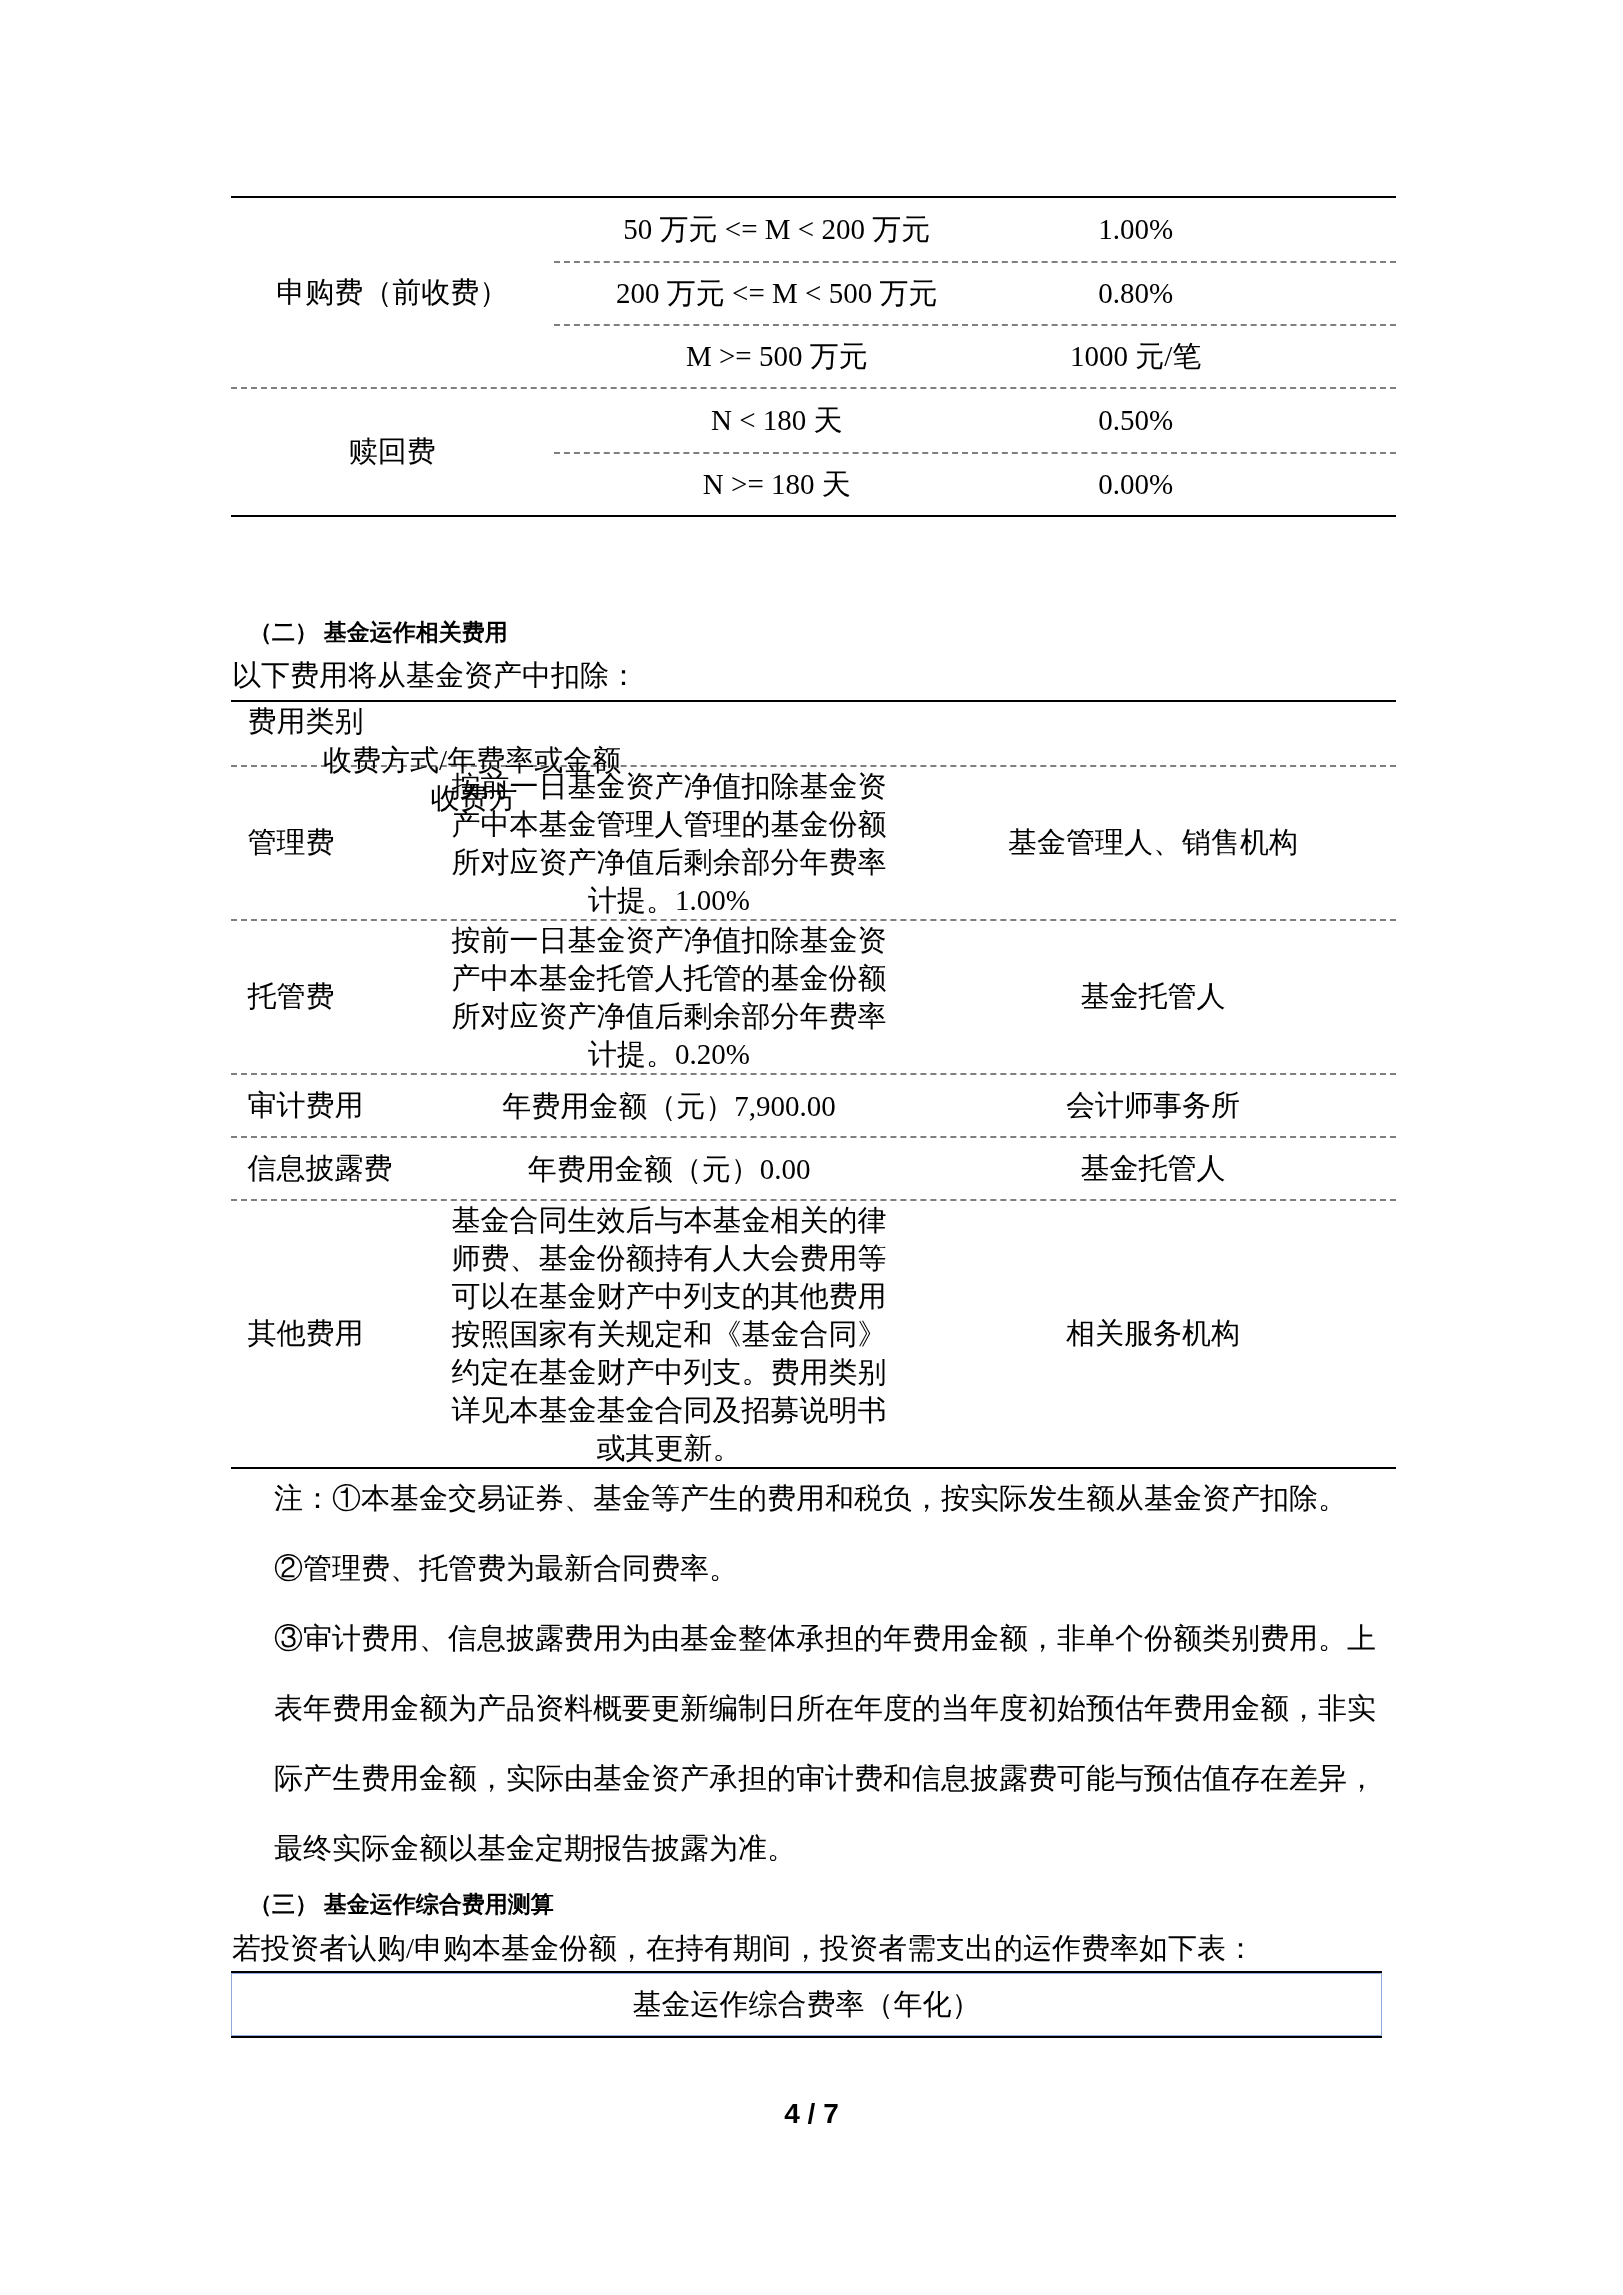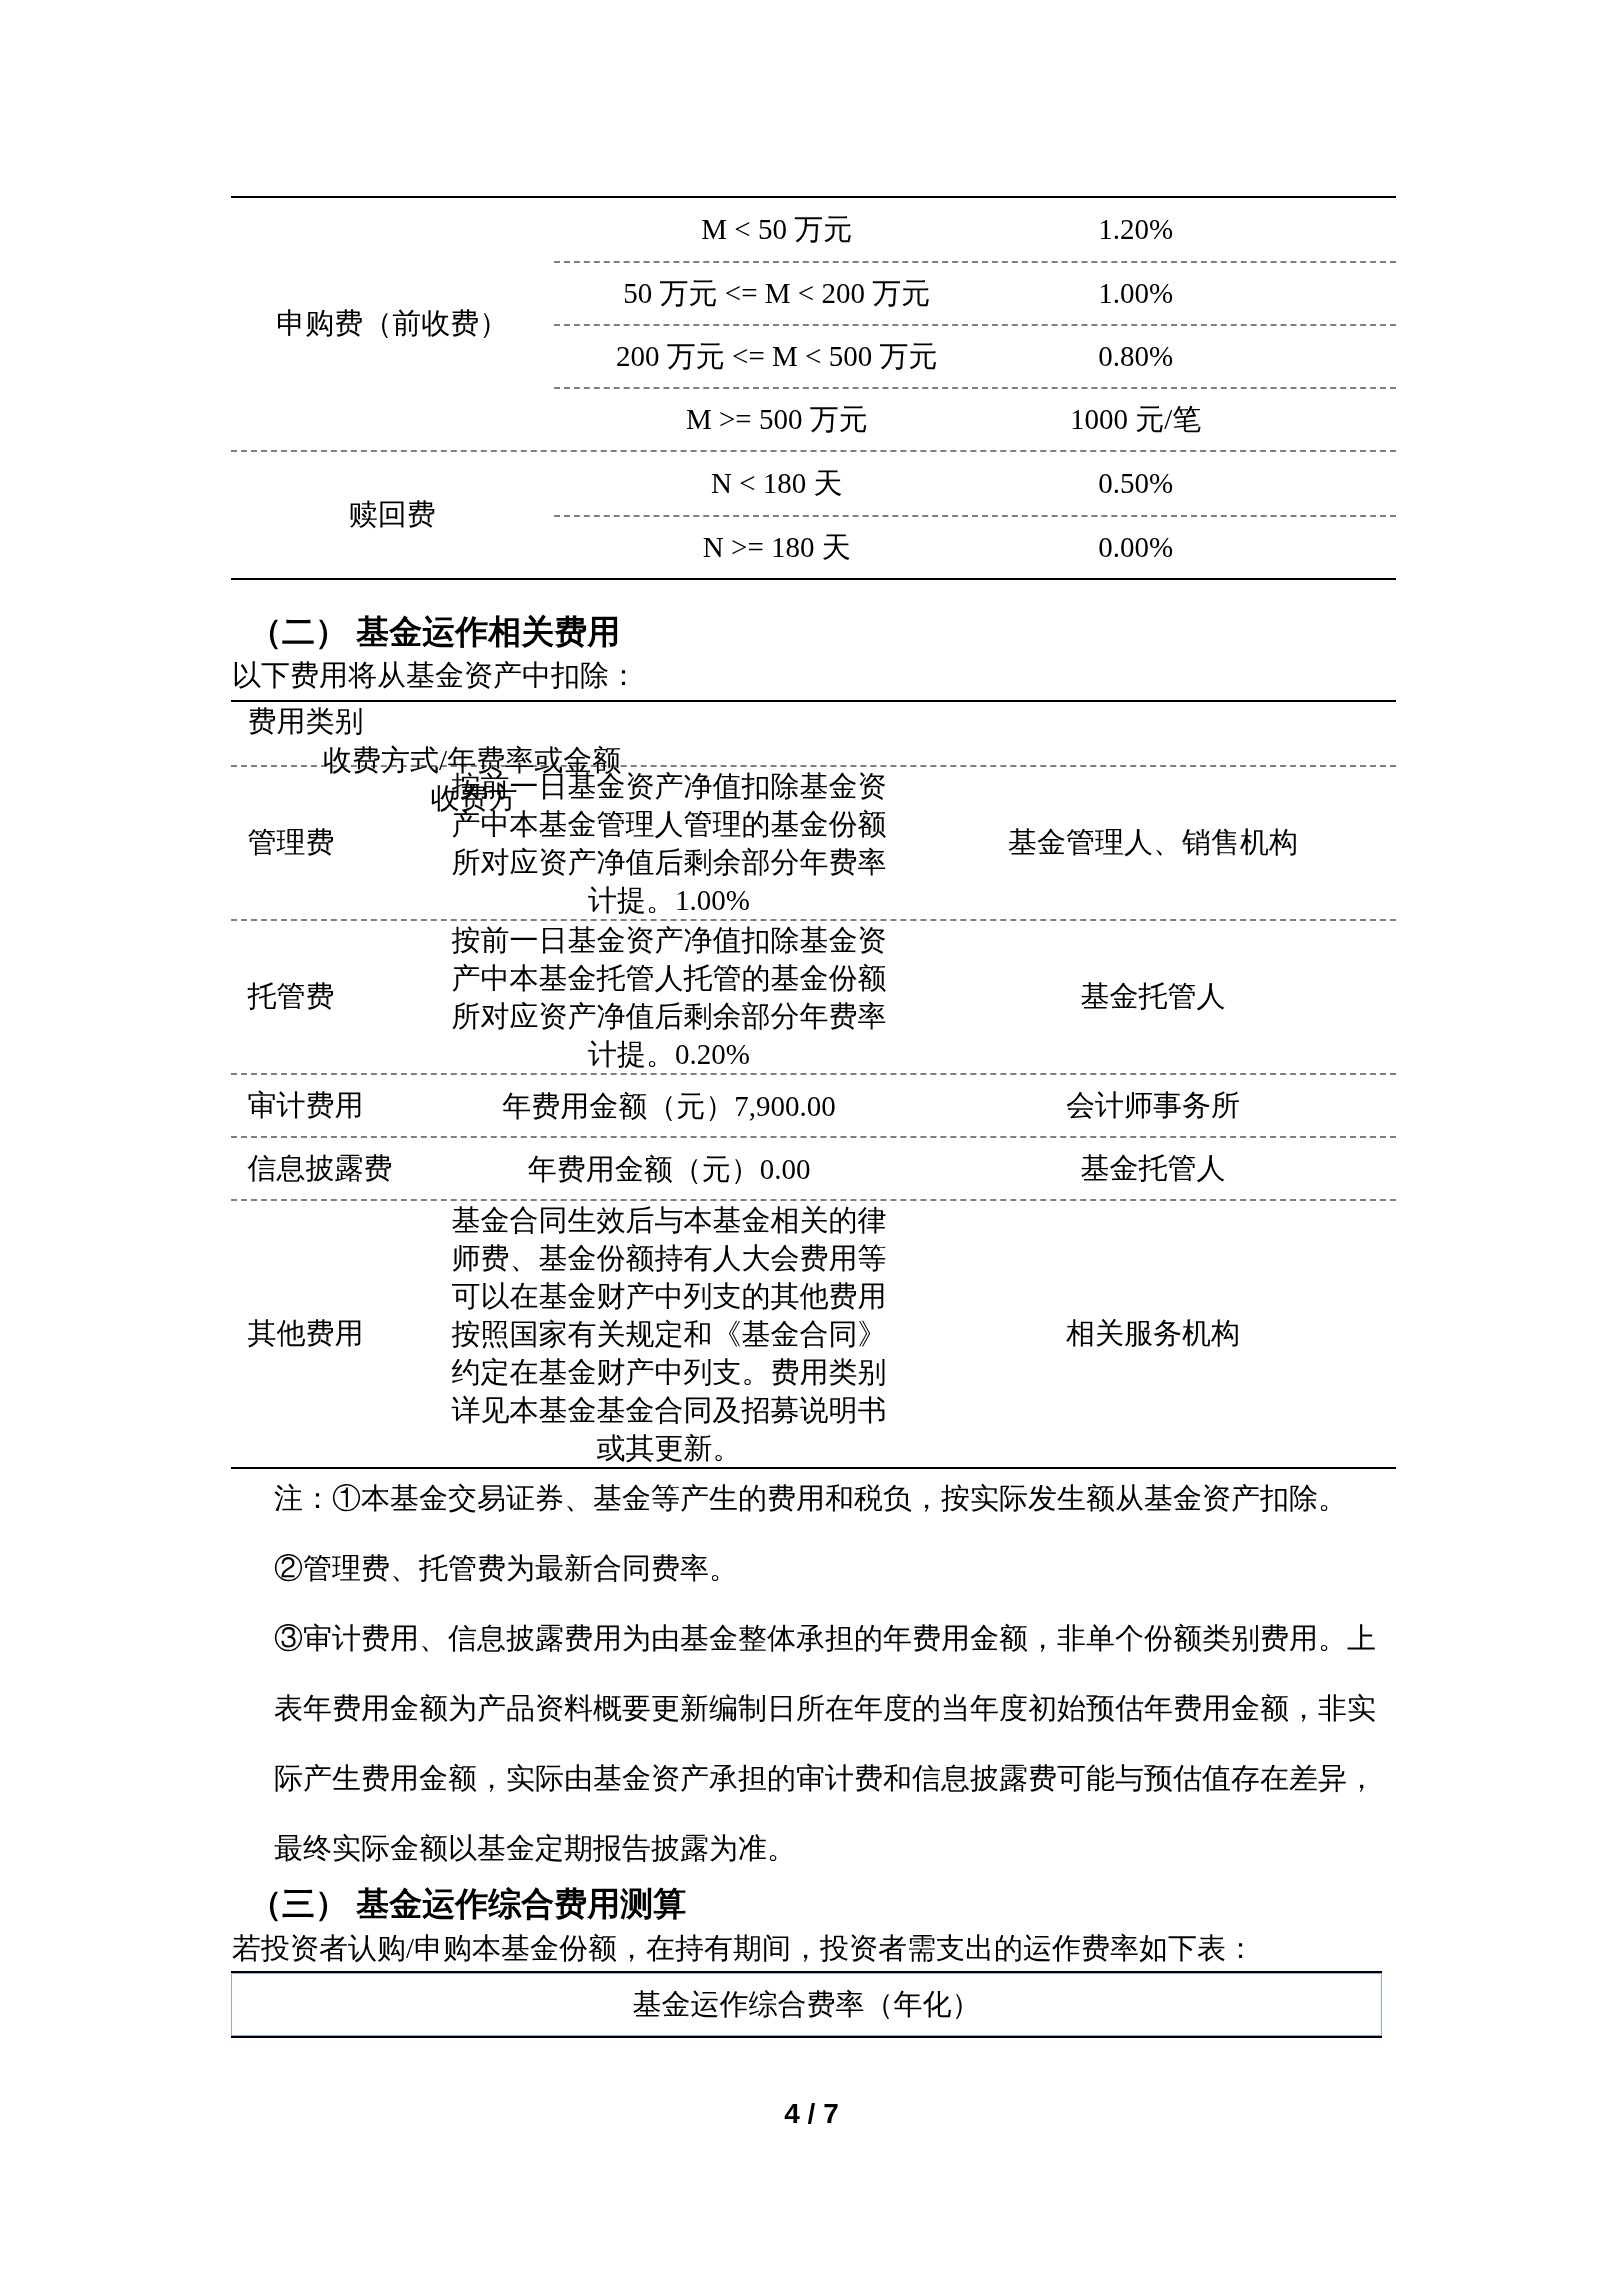--- a/index.html
+++ b/index.html
@@ -20,21 +20,21 @@
   .t1-group { display:flex; }
   .t1-group.second { border-top:2px dashed #7f7f7f; }
   .t1-left { width:27.7%; display:flex; align-items:center; justify-content:center; }
   .t1-right { width:72.3%; }
   .t1-sub { height:63px; display:flex; align-items:center; box-sizing:border-box; }
   .t1-sub + .t1-sub { border-top:2px dashed #7f7f7f; }
   .t1-cond { width:52.97%; text-align:center; white-space:nowrap; }
   .t1-val  { width:32.23%; text-align:center; white-space:nowrap; }
 
   
-  .h-sec { font-weight:bold; font-size:33px; line-height:43px; white-space:nowrap; }
+  .h-sec { font-weight:bold; font-size:23px; line-height:43px; white-space:nowrap; }
   .intro { font-size:29px; line-height:38px; white-space:nowrap; }
   .h2 { left:249px; top:611px; }
   .i2 { left:232px; top:656px; }
   .h3 { left:249px; top:1883px; }
   .i3 { left:232px; top:1929px; }
 
   
   .t2 { left:231px; top:700px; width:1165px;
         border-top:2px solid #000; border-bottom:2.6px solid #000; box-sizing:border-box; }
   .t2-row { display:flex; box-sizing:border-box; }
@@ -69,24 +69,20 @@
 </style>
 </head>
 <body>
 
 <div class="page">
 
   <div class="abs t1">
     <div class="t1-group">
       <div class="t1-left">申购费（前收费）</div>
       <div class="t1-right">
-        <div class="t1-sub">
-          <div class="t1-cond">M &lt; 50 万元</div>
-          <div class="t1-val">1.20%</div>
-        </div>
         <div class="t1-sub">
           <div class="t1-cond">50 万元 &lt;= M &lt; 200 万元</div>
           <div class="t1-val">1.00%</div>
         </div>
         <div class="t1-sub">
           <div class="t1-cond">200 万元 &lt;= M &lt; 500 万元</div>
           <div class="t1-val">0.80%</div>
         </div>
         <div class="t1-sub">
           <div class="t1-cond">M &gt;= 500 万元</div>

